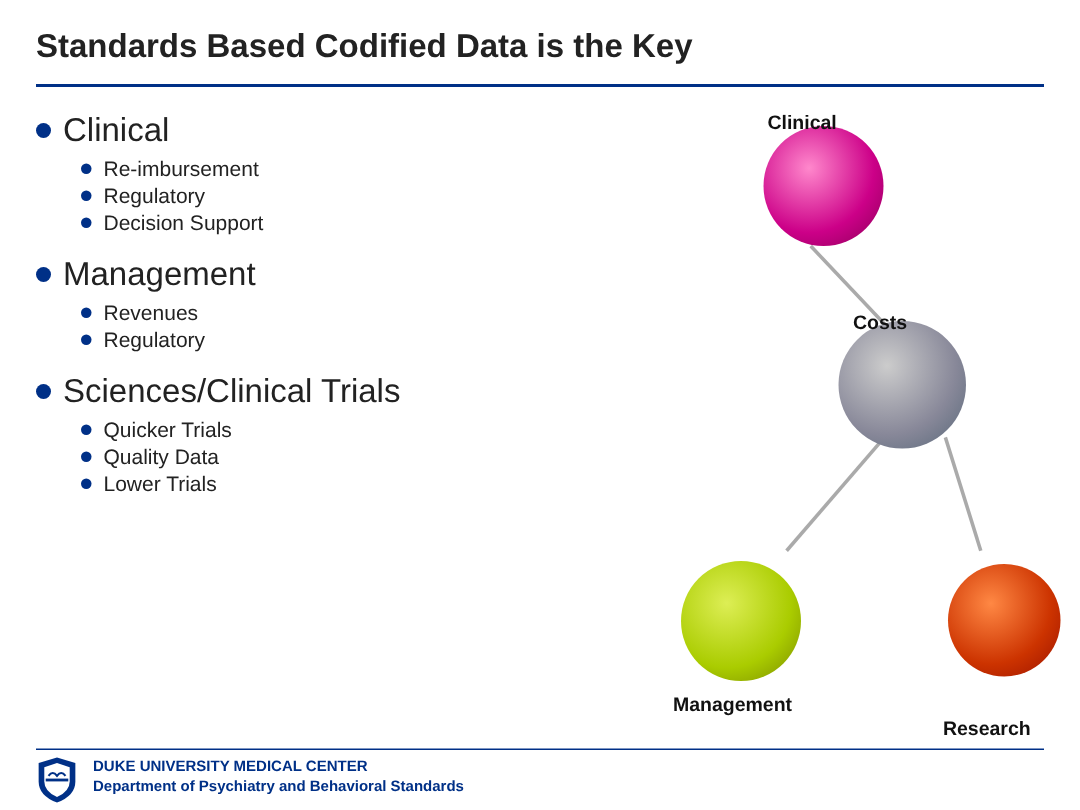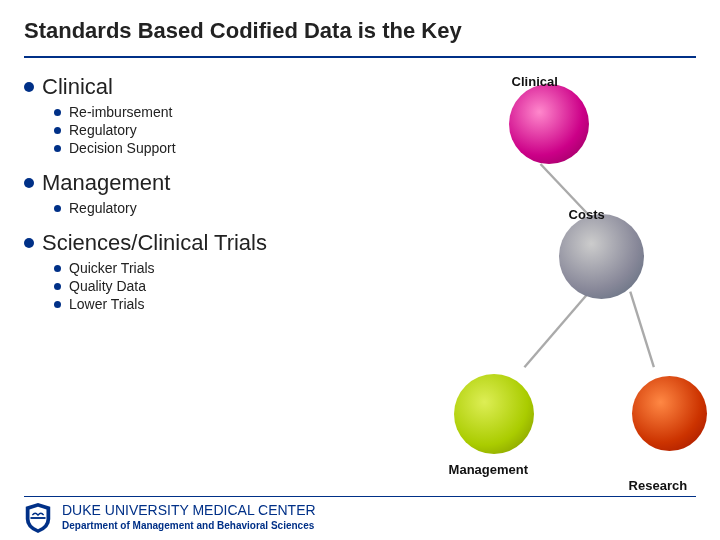--- a/index.html
+++ b/index.html
@@ -204,22 +204,22 @@
       flex-shrink: 0;
     }
 
     .footer-text {
       font-size: 10px;
       color: #003087;
       line-height: 1.3;
     }
 
     .footer-text .line1 {
-      font-weight: normal;
-      font-size: 14px;
+      font-weight: bold;
+      font-size: 10px;
     }
 
     .footer-text .line2 {
       font-weight: bold;
       font-size: 10px;
     }
 
     
     .shield {
       width: 28px;
@@ -257,20 +257,24 @@
           </div>
         </div>
       </div>
 
       <div class="section">
         <div class="section-header">
           <div class="bullet-dot"></div>
           <span class="section-title">Management</span>
         </div>
         <div class="sub-items">
+          <div class="sub-item">
+            <div class="sub-bullet"></div>
+            <span class="sub-text">Revenues</span>
+          </div>
           <div class="sub-item">
             <div class="sub-bullet"></div>
             <span class="sub-text">Regulatory</span>
           </div>
         </div>
       </div>
 
       <div class="section">
         <div class="section-header">
           <div class="bullet-dot"></div>
@@ -335,17 +339,17 @@
     <div class="footer-logo">
       <svg class="shield" viewBox="0 0 28 34">
         <path d="M14 1 L27 5 L27 18 Q27 28 14 33 Q1 28 1 18 L1 5 Z" fill="#003087"></path>
         <path d="M14 5 L23 8 L23 18 Q23 25 14 29 Q5 25 5 18 L5 8 Z" fill="#ffffff"></path>
         <path d="M8 14 Q11 10 14 14 Q17 10 20 14" stroke="#003087" stroke-width="1.5" fill="none"></path>
         <rect x="6" y="16" width="16" height="2" fill="#003087"></rect>
       </svg>
     </div>
     <div class="footer-text">
       <div class="line1">DUKE UNIVERSITY MEDICAL CENTER</div>
-      <div class="line2">Department of Management and Behavioral Sciences</div>
+      <div class="line2">Department of Psychiatry and Behavioral Standards</div>
     </div>
   </div>
 
 </div>
 
 </body></html>

